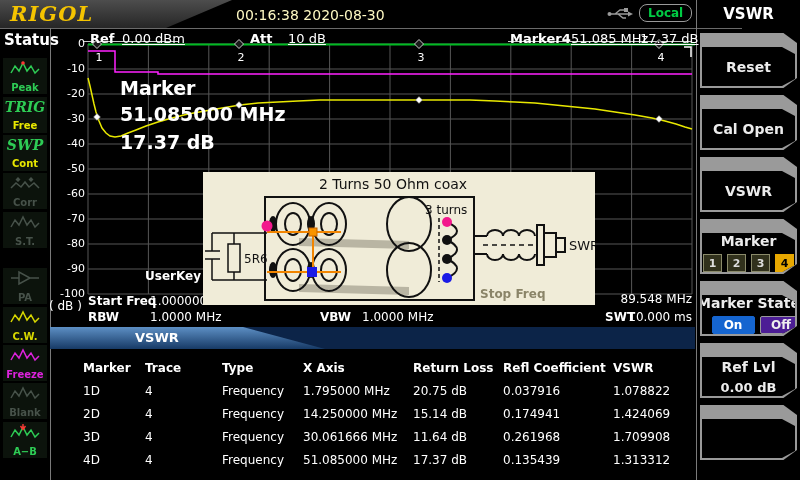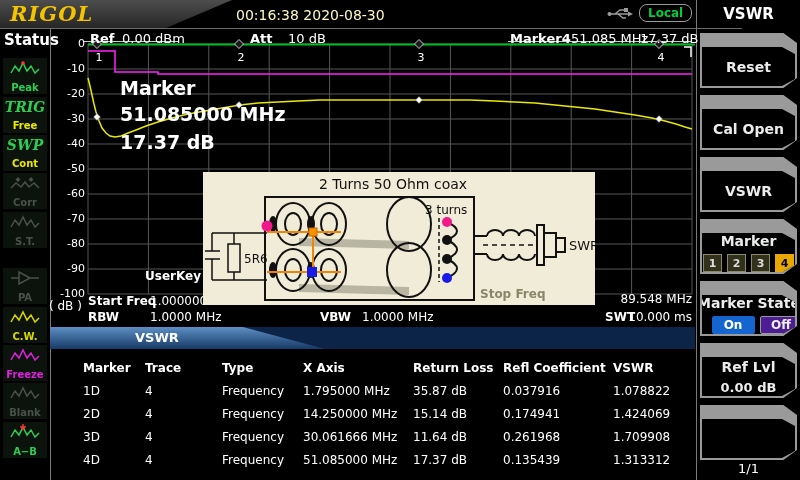--- a/index.html
+++ b/index.html
@@ -21,21 +21,21 @@
   .vline-right{position:absolute;left:696px;top:0;width:1px;height:480px;background:#7a7a7a;}
   .status-title{position:absolute;left:4px;top:31px;font-size:15px;font-weight:bold;color:#fff;}
   .sitem{position:absolute;left:3px;width:44px;height:36px;background:#0c130c;
          display:flex;flex-direction:column;align-items:center;justify-content:center;line-height:1;}
   .sitem .slabel{font-size:10px;font-weight:bold;margin-top:7px;}
   .sitem .stoptext{font-family:"DejaVu Serif",serif;font-style:italic;font-weight:bold;font-size:14px;}
   
   .chart-svg{position:absolute;left:0;top:0;z-index:1;}
   .ovl{position:absolute;z-index:2;white-space:nowrap;}
   .lbl{font-size:13px;font-weight:bold;color:#fff;}
-  .val{font-size:13px;color:#fff;}
+  .val{font-size:13px;color:#fff;text-decoration:underline;}
   .ytick{position:absolute;left:54px;width:31px;text-align:right;font-size:11px;color:#fff;z-index:2;}
   .yunit{position:absolute;left:49px;top:299px;font-size:12px;color:#fff;z-index:2;}
   .mkline{position:absolute;left:120px;font-size:19px;font-weight:bold;color:#fff;z-index:2;white-space:nowrap;}
   .botlbl{position:absolute;font-size:12px;font-weight:bold;color:#fff;z-index:2;white-space:nowrap;}
   .botval{position:absolute;font-size:12px;color:#fff;z-index:2;white-space:nowrap;}
   
   .inset{position:absolute;left:203px;top:172px;z-index:3;}
   
   .vswr-bar{position:absolute;left:50px;top:327px;width:645px;height:22px;background:#0c2448;z-index:2;}
   .vswr-tab{position:absolute;left:0;top:0;width:275px;height:22px;
@@ -301,21 +301,21 @@
       <div class="th" style="left:95px;top:9px">Trace</div>
       <div class="th" style="left:172px;top:9px">Type</div>
       <div class="th" style="left:253px;top:9px">X Axis</div>
       <div class="th" style="left:363px;top:9px">Return Loss</div>
       <div class="th" style="left:453px;top:9px">Refl Coefficient</div>
       <div class="th" style="left:563px;top:9px">VSWR</div>
       <div class="td" style="left:33px;top:32px">1D</div>
       <div class="td" style="left:95px;top:32px">4</div>
       <div class="td" style="left:172px;top:32px">Frequency</div>
       <div class="td" style="left:253px;top:32px">1.795000 MHz</div>
-      <div class="td" style="left:363px;top:32px">35.87 dB</div>
+      <div class="td" style="left:363px;top:32px">20.75 dB</div>
       <div class="td" style="left:453px;top:32px">0.037916</div>
       <div class="td" style="left:563px;top:32px">1.078822</div>
       <div class="td" style="left:33px;top:55px">2D</div>
       <div class="td" style="left:95px;top:55px">4</div>
       <div class="td" style="left:172px;top:55px">Frequency</div>
       <div class="td" style="left:253px;top:55px">14.250000 MHz</div>
       <div class="td" style="left:363px;top:55px">15.14 dB</div>
       <div class="td" style="left:453px;top:55px">0.174941</div>
       <div class="td" style="left:563px;top:55px">1.424069</div>
       <div class="td" style="left:33px;top:78px">3D</div>
@@ -373,15 +373,14 @@
   </div>
   <div class="skey" style="top:343px">
     <div class="skey-in">
       <div class="klabel">Ref Lvl</div>
       <div class="ksub">0.00 dB</div>
     </div>
   </div>
   <div class="skey" style="top:405px">
     <div class="skey-in"></div>
   </div>
-  <div class="page-ind">1/1</div>
 
 </div>
 
 </body></html>

